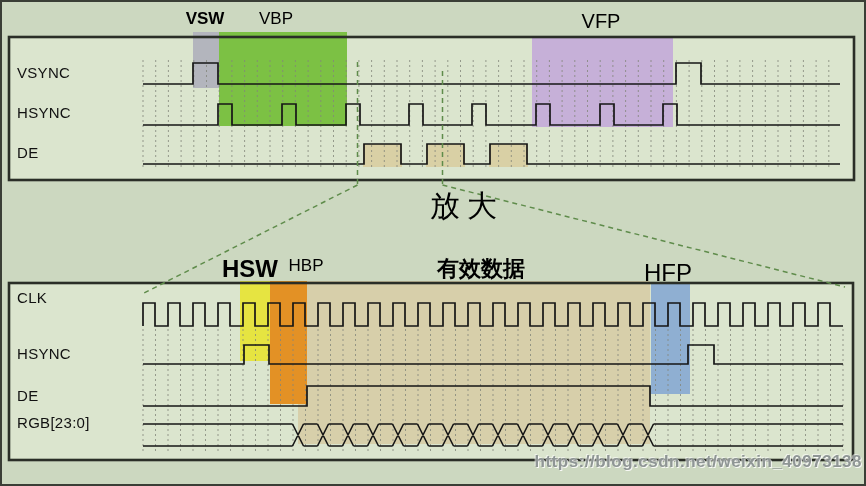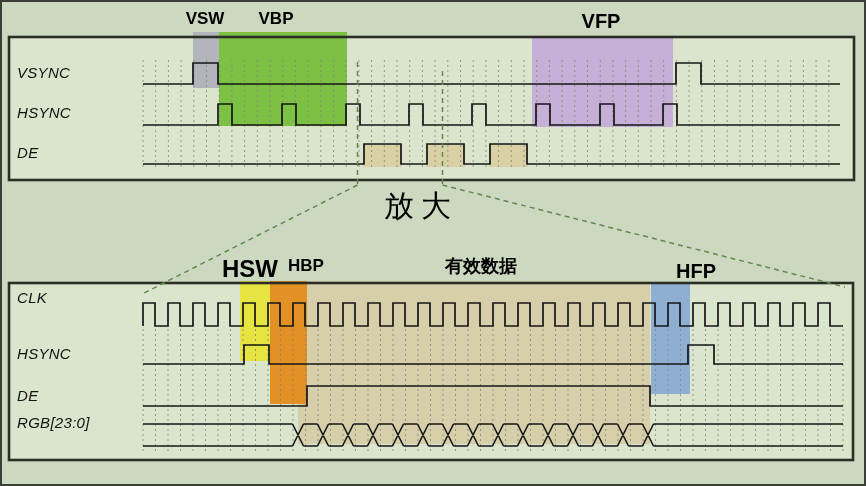--- a/index.html
+++ b/index.html
@@ -1,27 +1,27 @@
 <!DOCTYPE html>
 <html style="--page-bg: #ccd8c0; --page-border: #3a3e36; --panel-bg: #dbe5ce; --panel-border: #2a2e27; --wave: #161616; --grid: #82867a; --cone: #5f8c4b; --label: #111111; --watermark: #8f9695; --vsw: #b3b5bd; --vbp: #7cc144; --vfp: #c6b0d8; --de-box: #d9d0a5; --hsw: #e6e441; --hbp: #e39125; --valid: #d7cfaa; --hfp: #8fafd2;"><head>
 <meta charset="utf-8">
 <style>
   html,body{margin:0;padding:0;}
   body{width:866px;height:486px;overflow:hidden;
        font-family:"Liberation Sans","DejaVu Sans",sans-serif;}
   .stage{position:relative;width:866px;height:486px;background:var(--page-bg,#ccd8c0);}
   #wave-svg{position:absolute;left:0;top:0;}
   .rlabel{position:absolute;transform:translateX(-50%);white-space:nowrap;
-          color:#000;font-weight:700;line-height:1.1;}
+          color:#000;font-weight:400;line-height:1.1;}
   .rlabel.b{font-weight:700;}
   .slabel{position:absolute;left:17px;font-size:15px;color:var(--label,#111);
-          letter-spacing:.3px;white-space:nowrap;font-style:italic;}
+          letter-spacing:.3px;white-space:nowrap;}
   .zoom-cn{position:absolute;transform:translateX(-50%);color:#000;
            font-family:"Liberation Serif","DejaVu Serif",serif;
-           font-size:30px;letter-spacing:7px;white-space:nowrap;}
+           font-size:30px;letter-spacing:7px;white-space:nowrap;margin-left:46px;}
   .watermark{position:absolute;right:4px;top:452px;font-size:17px;font-weight:700;
              color:var(--watermark,#8f9695);letter-spacing:.5px;white-space:nowrap;
              text-shadow:1px 1px 0 rgba(255,255,255,.85),-1px -1px 0 rgba(255,255,255,.55);}
 </style>
 </head>
 <body>
 
 <div class="stage">
 
   <svg id="wave-svg" width="866" height="486" viewBox="0 0 866 486">
@@ -64,23 +64,24 @@
   <div class="rlabel b" style="left:205px;top:10px;font-size:17px">VSW</div>
   <div class="rlabel" style="left:276px;top:10px;font-size:17px">VBP</div>
   <div class="rlabel" style="left:601px;top:10px;font-size:20px">VFP</div>
 
   <div class="slabel" style="top:64px">VSYNC</div>
   <div class="slabel" style="top:104px">HSYNC</div>
   <div class="slabel" style="top:144px">DE</div>
 
   <div class="zoom-cn" style="left:421px;top:186px">放大</div>
 
-  <div class="rlabel b" style="left:481px;top:257px;font-size:18px">有效数据</div>
+  <div class="rlabel b" style="left:481px;top:257px;font-size:22px">有效数据</div>
   <div class="rlabel b" style="left:250px;top:256px;font-size:24px">HSW</div>
   <div class="rlabel" style="left:306px;top:257px;font-size:17px">HBP</div>
-  <div class="rlabel" style="left:696px;top:260px;font-size:20px">HFP</div>
+  <div class="rlabel" style="left:668px;top:260px;font-size:24px">HFP</div>
 
   <div class="slabel" style="top:289px">CLK</div>
   <div class="slabel" style="top:345px">HSYNC</div>
   <div class="slabel" style="top:387px">DE</div>
   <div class="slabel" style="top:414px">RGB[23:0]</div>
 
+  <div class="watermark">https://blog.csdn.net/weixin_40973138</div>
 </div>
 
 </body></html>

